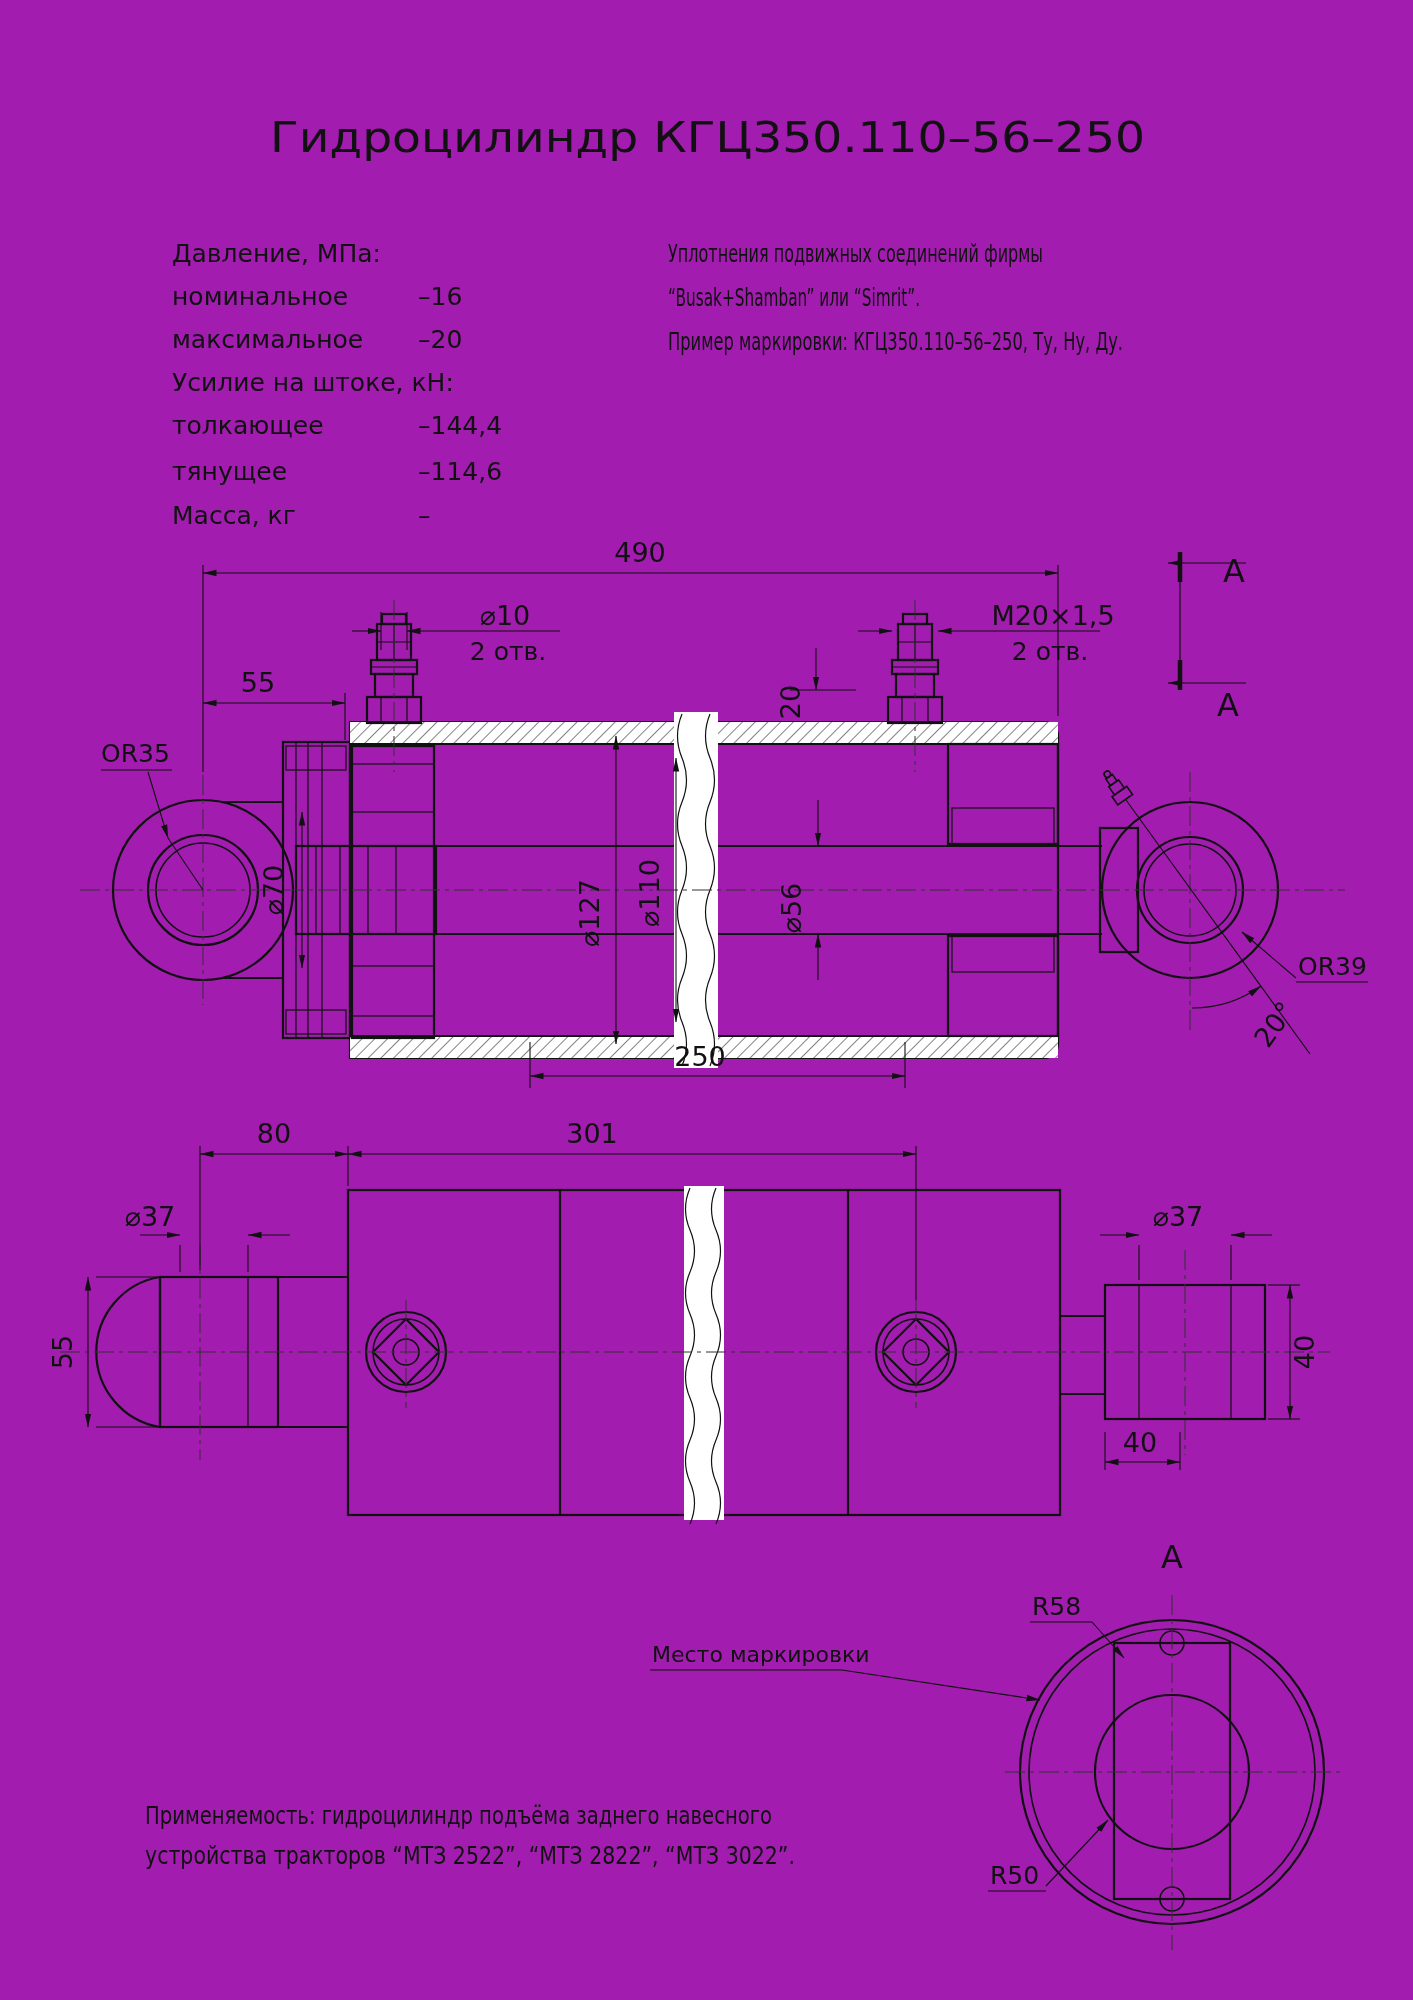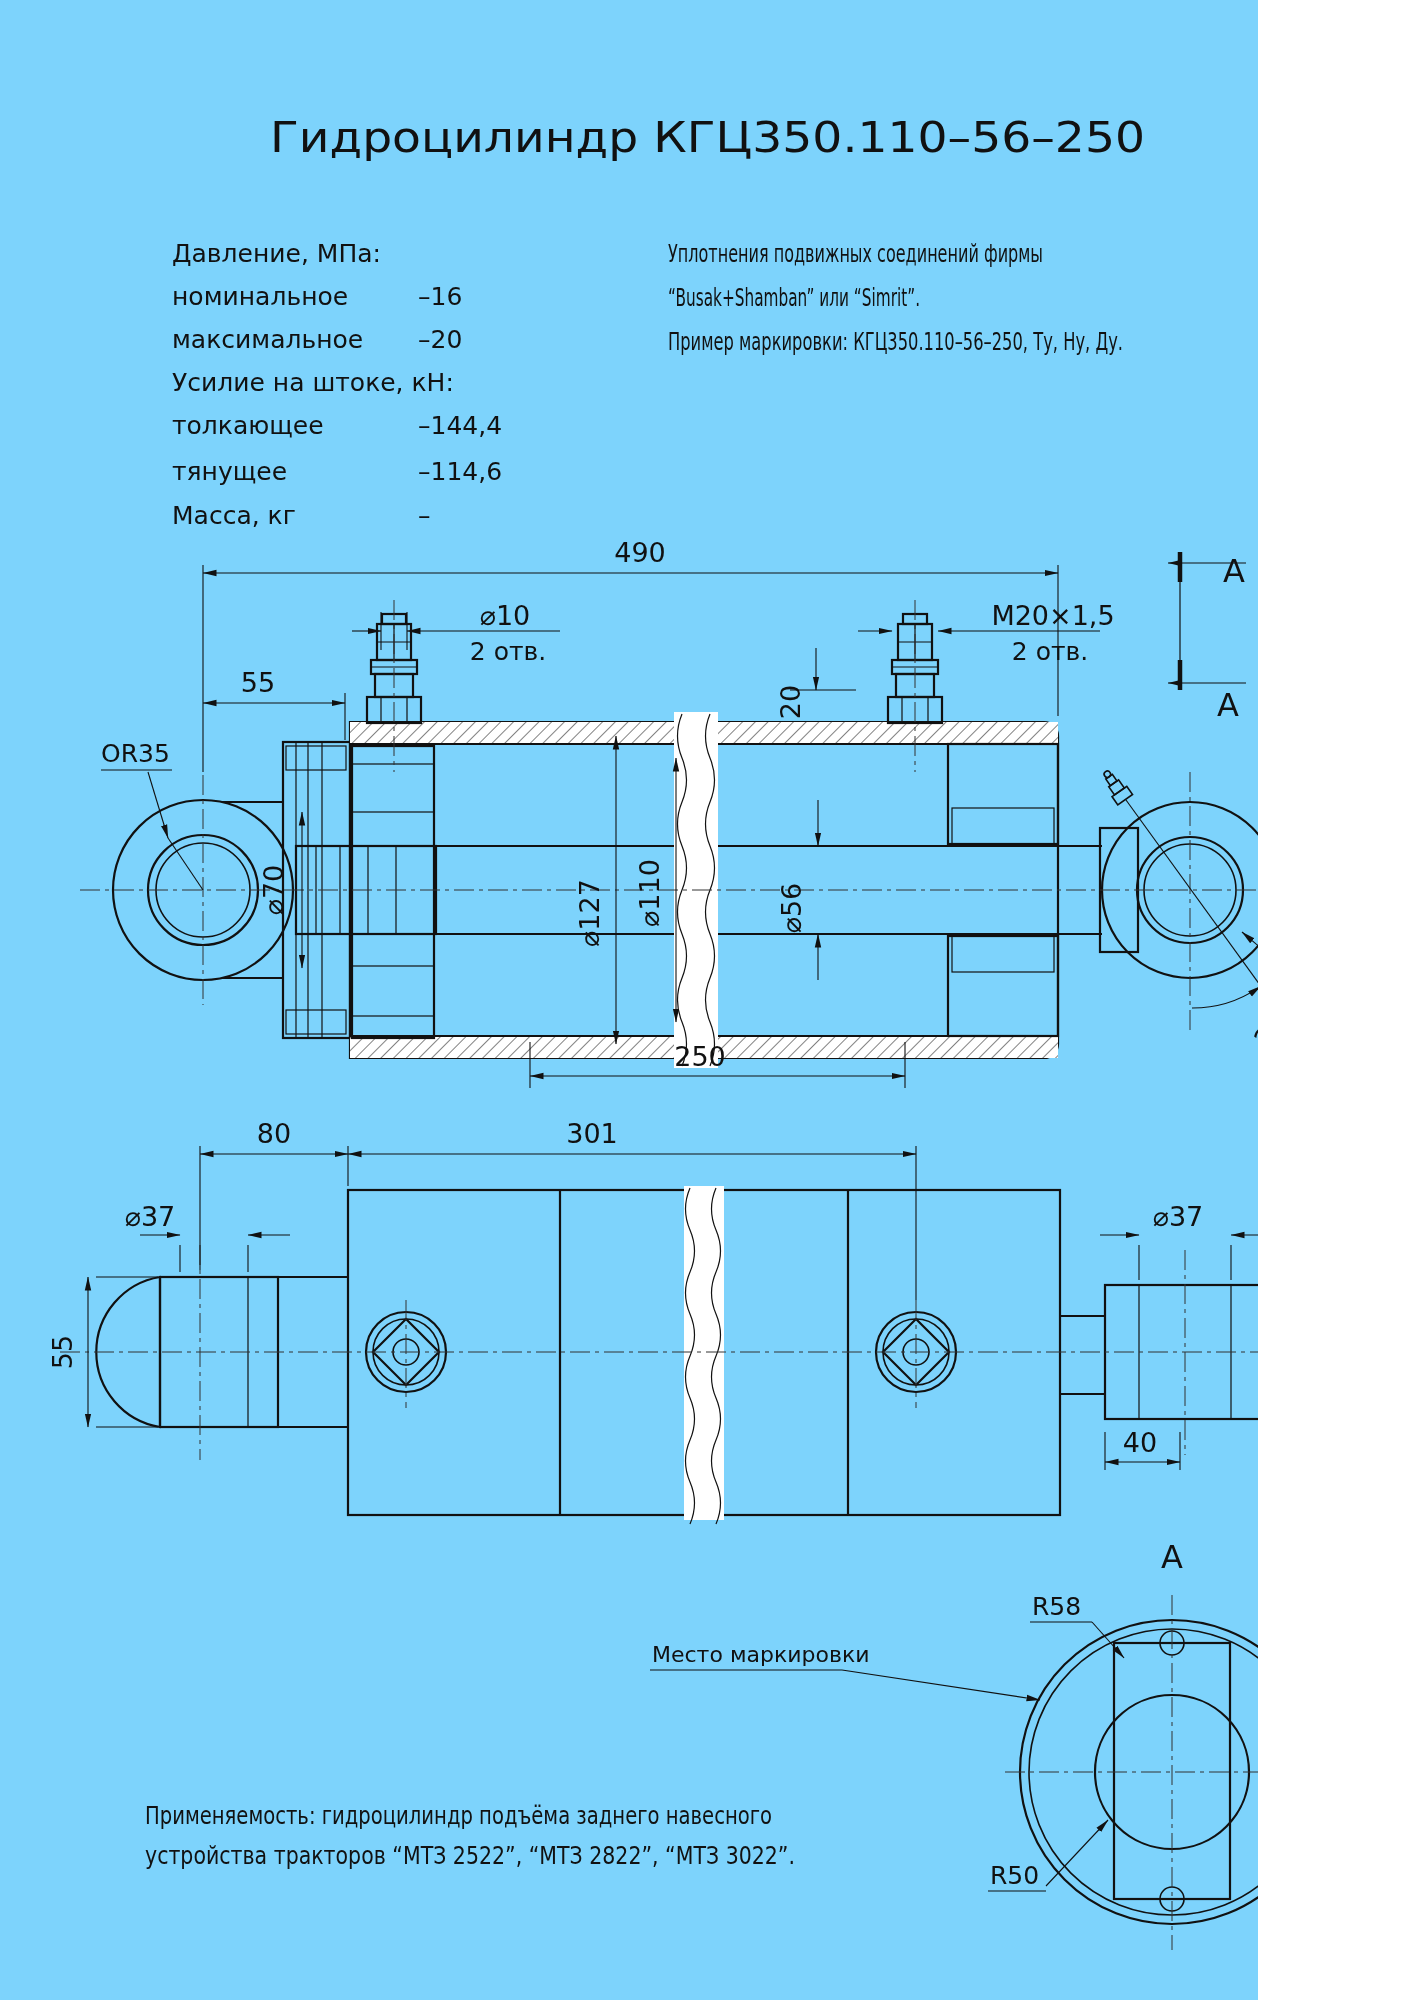--- a/index.html
+++ b/index.html
@@ -1,16 +1,16 @@
 <!DOCTYPE html>
 <html><head>
 <meta charset="utf-8">
 <style>
   html,body { margin:0; padding:0; background:#ffffff; }
-  #sheet { position:relative; width:1258px; height:2000px; background:#7dd3fc; overflow:hidden; }
+  #sheet { position:relative; width:1413px; height:2000px; background:#a21caf; overflow:hidden; }
   svg { display:block; }
   text { font-family:"DejaVu Sans","Liberation Sans",sans-serif; fill:#111; }
   .s23 { font-size:22px; } .s26 { font-size:25px; } .s28 { font-size:27px; }
   .s32 { font-size:32px; } .s42 { font-size:42px; }
   .mid { text-anchor:middle; }
   .ln  { stroke:#111; stroke-width:2.2; fill:none; }
   .lm  { stroke:#111; stroke-width:1.6; fill:none; }
   .lt  { stroke:#111; stroke-width:1.2; fill:none; }
   .dim { stroke:#111; stroke-width:1.1; fill:none; }
   .cl  { stroke:#333; stroke-width:1; fill:none; stroke-dasharray:20 5 4 5; }

